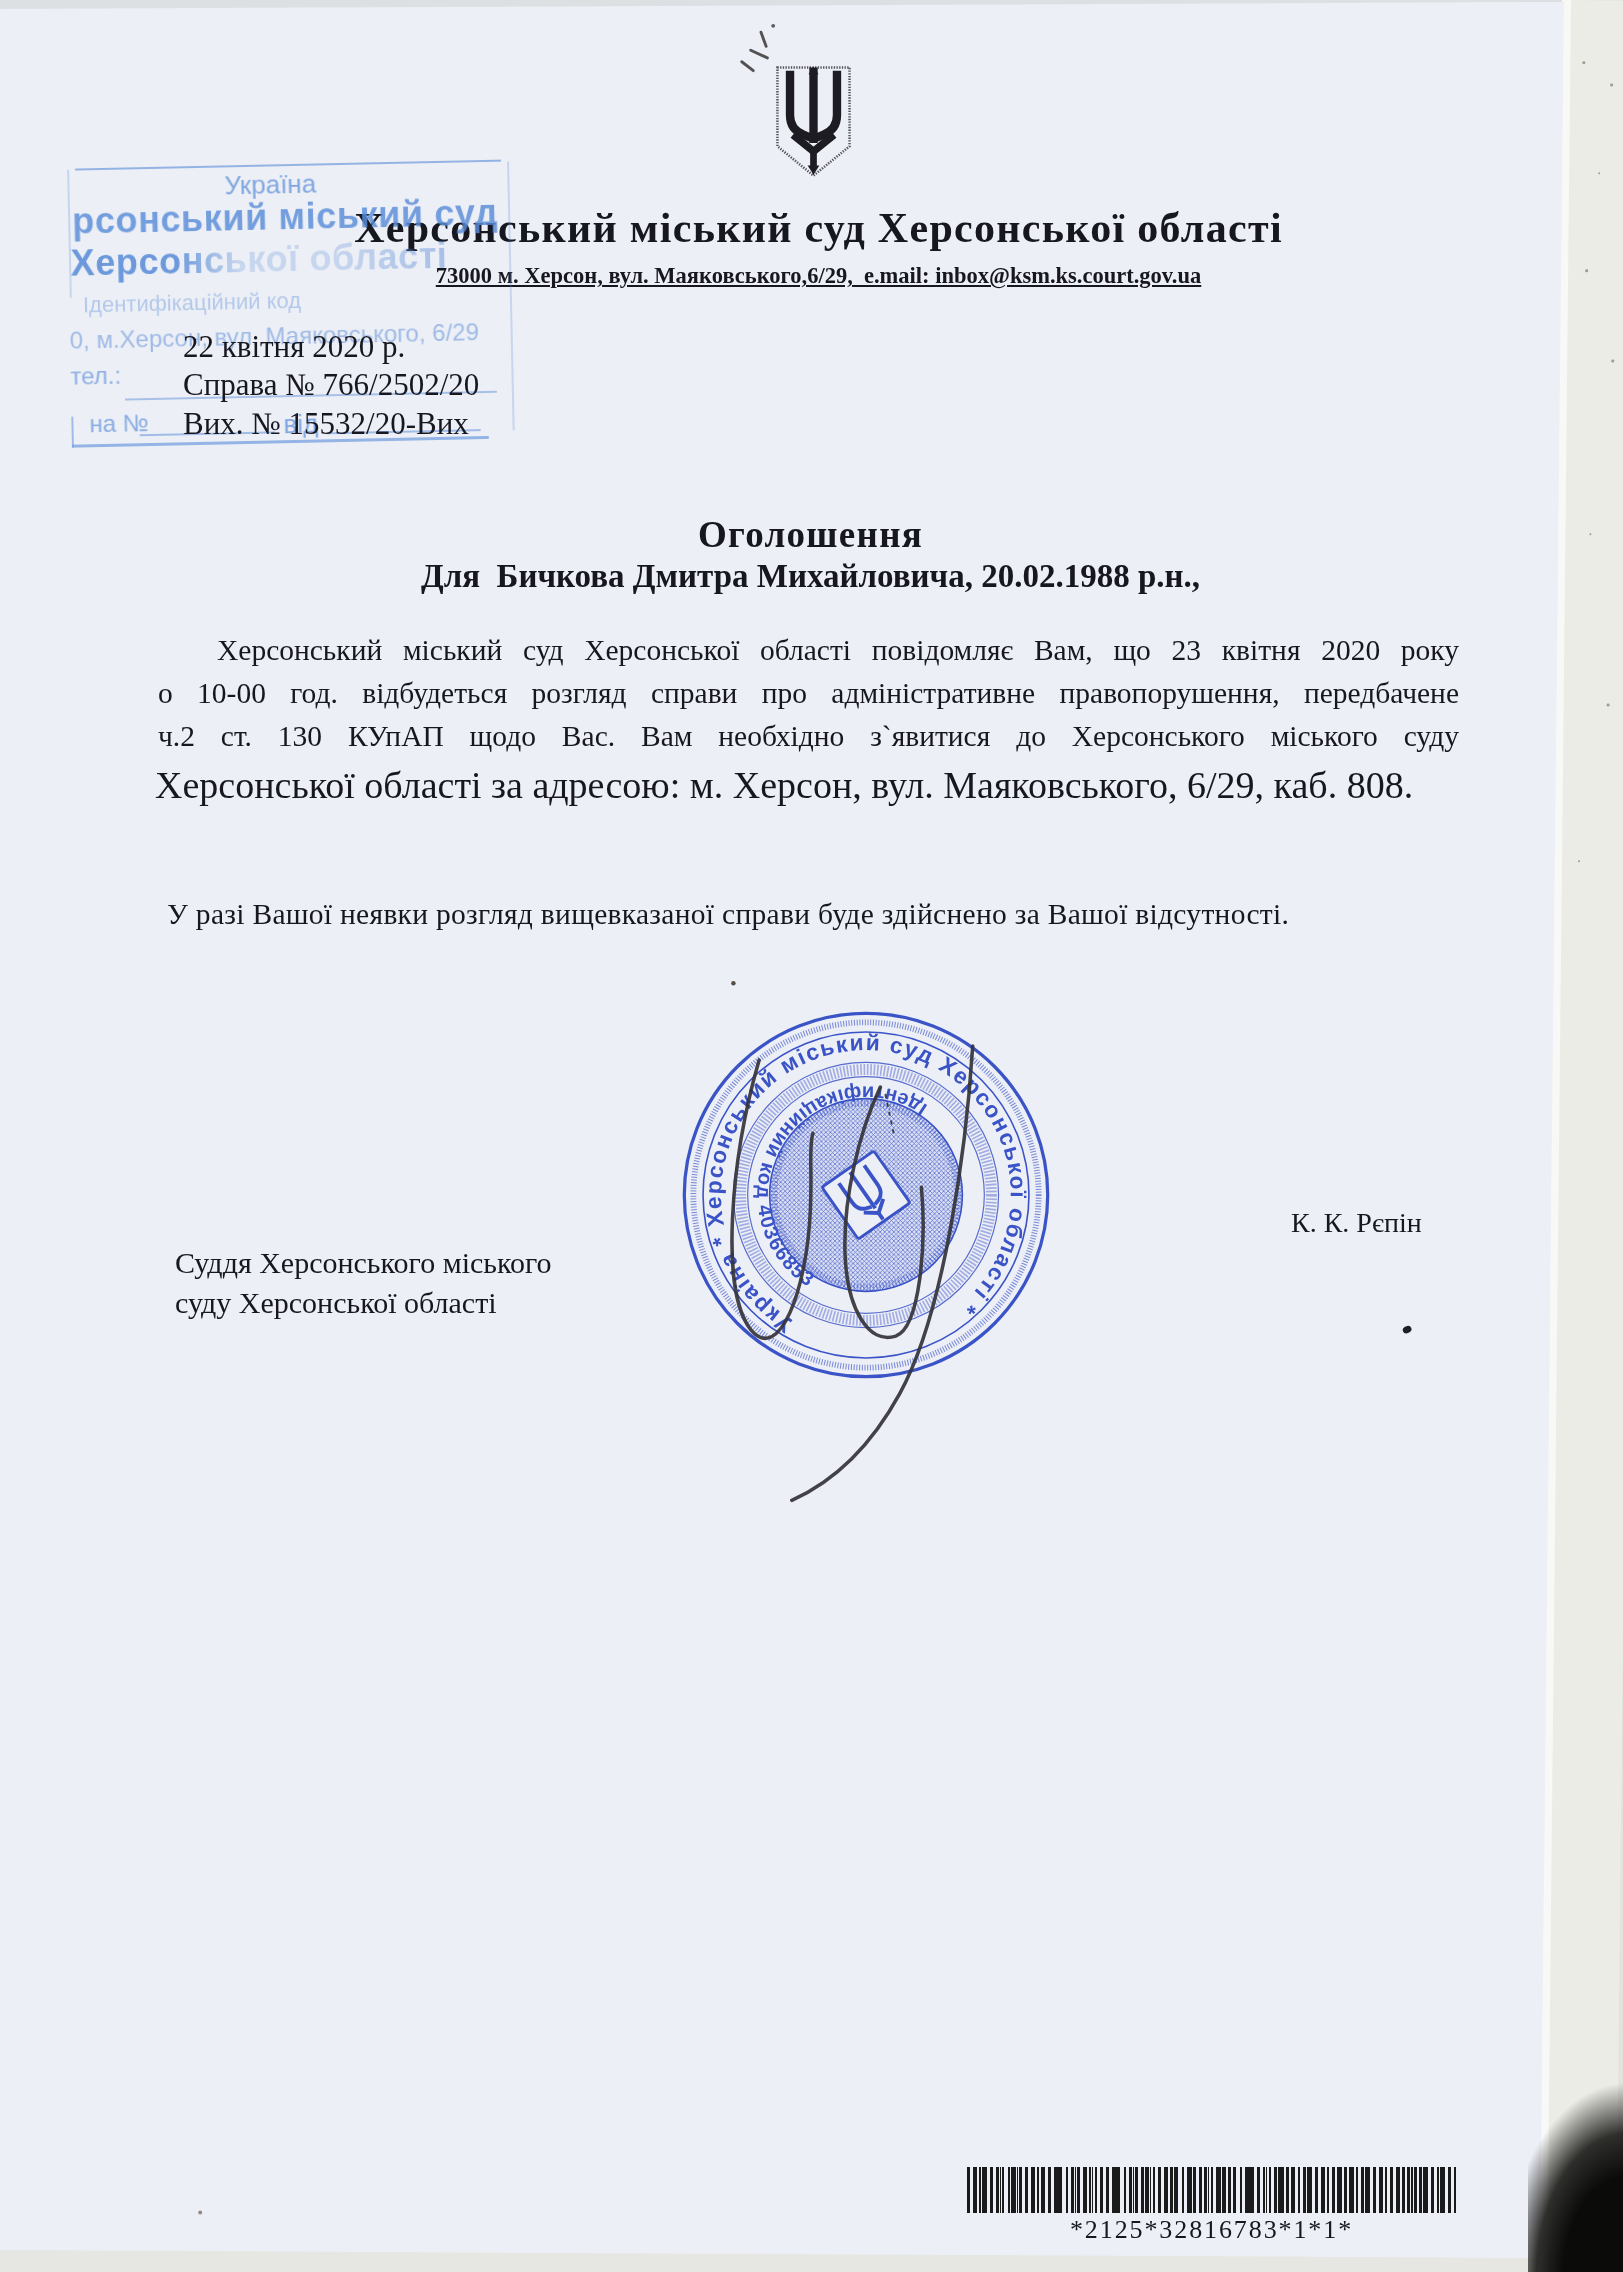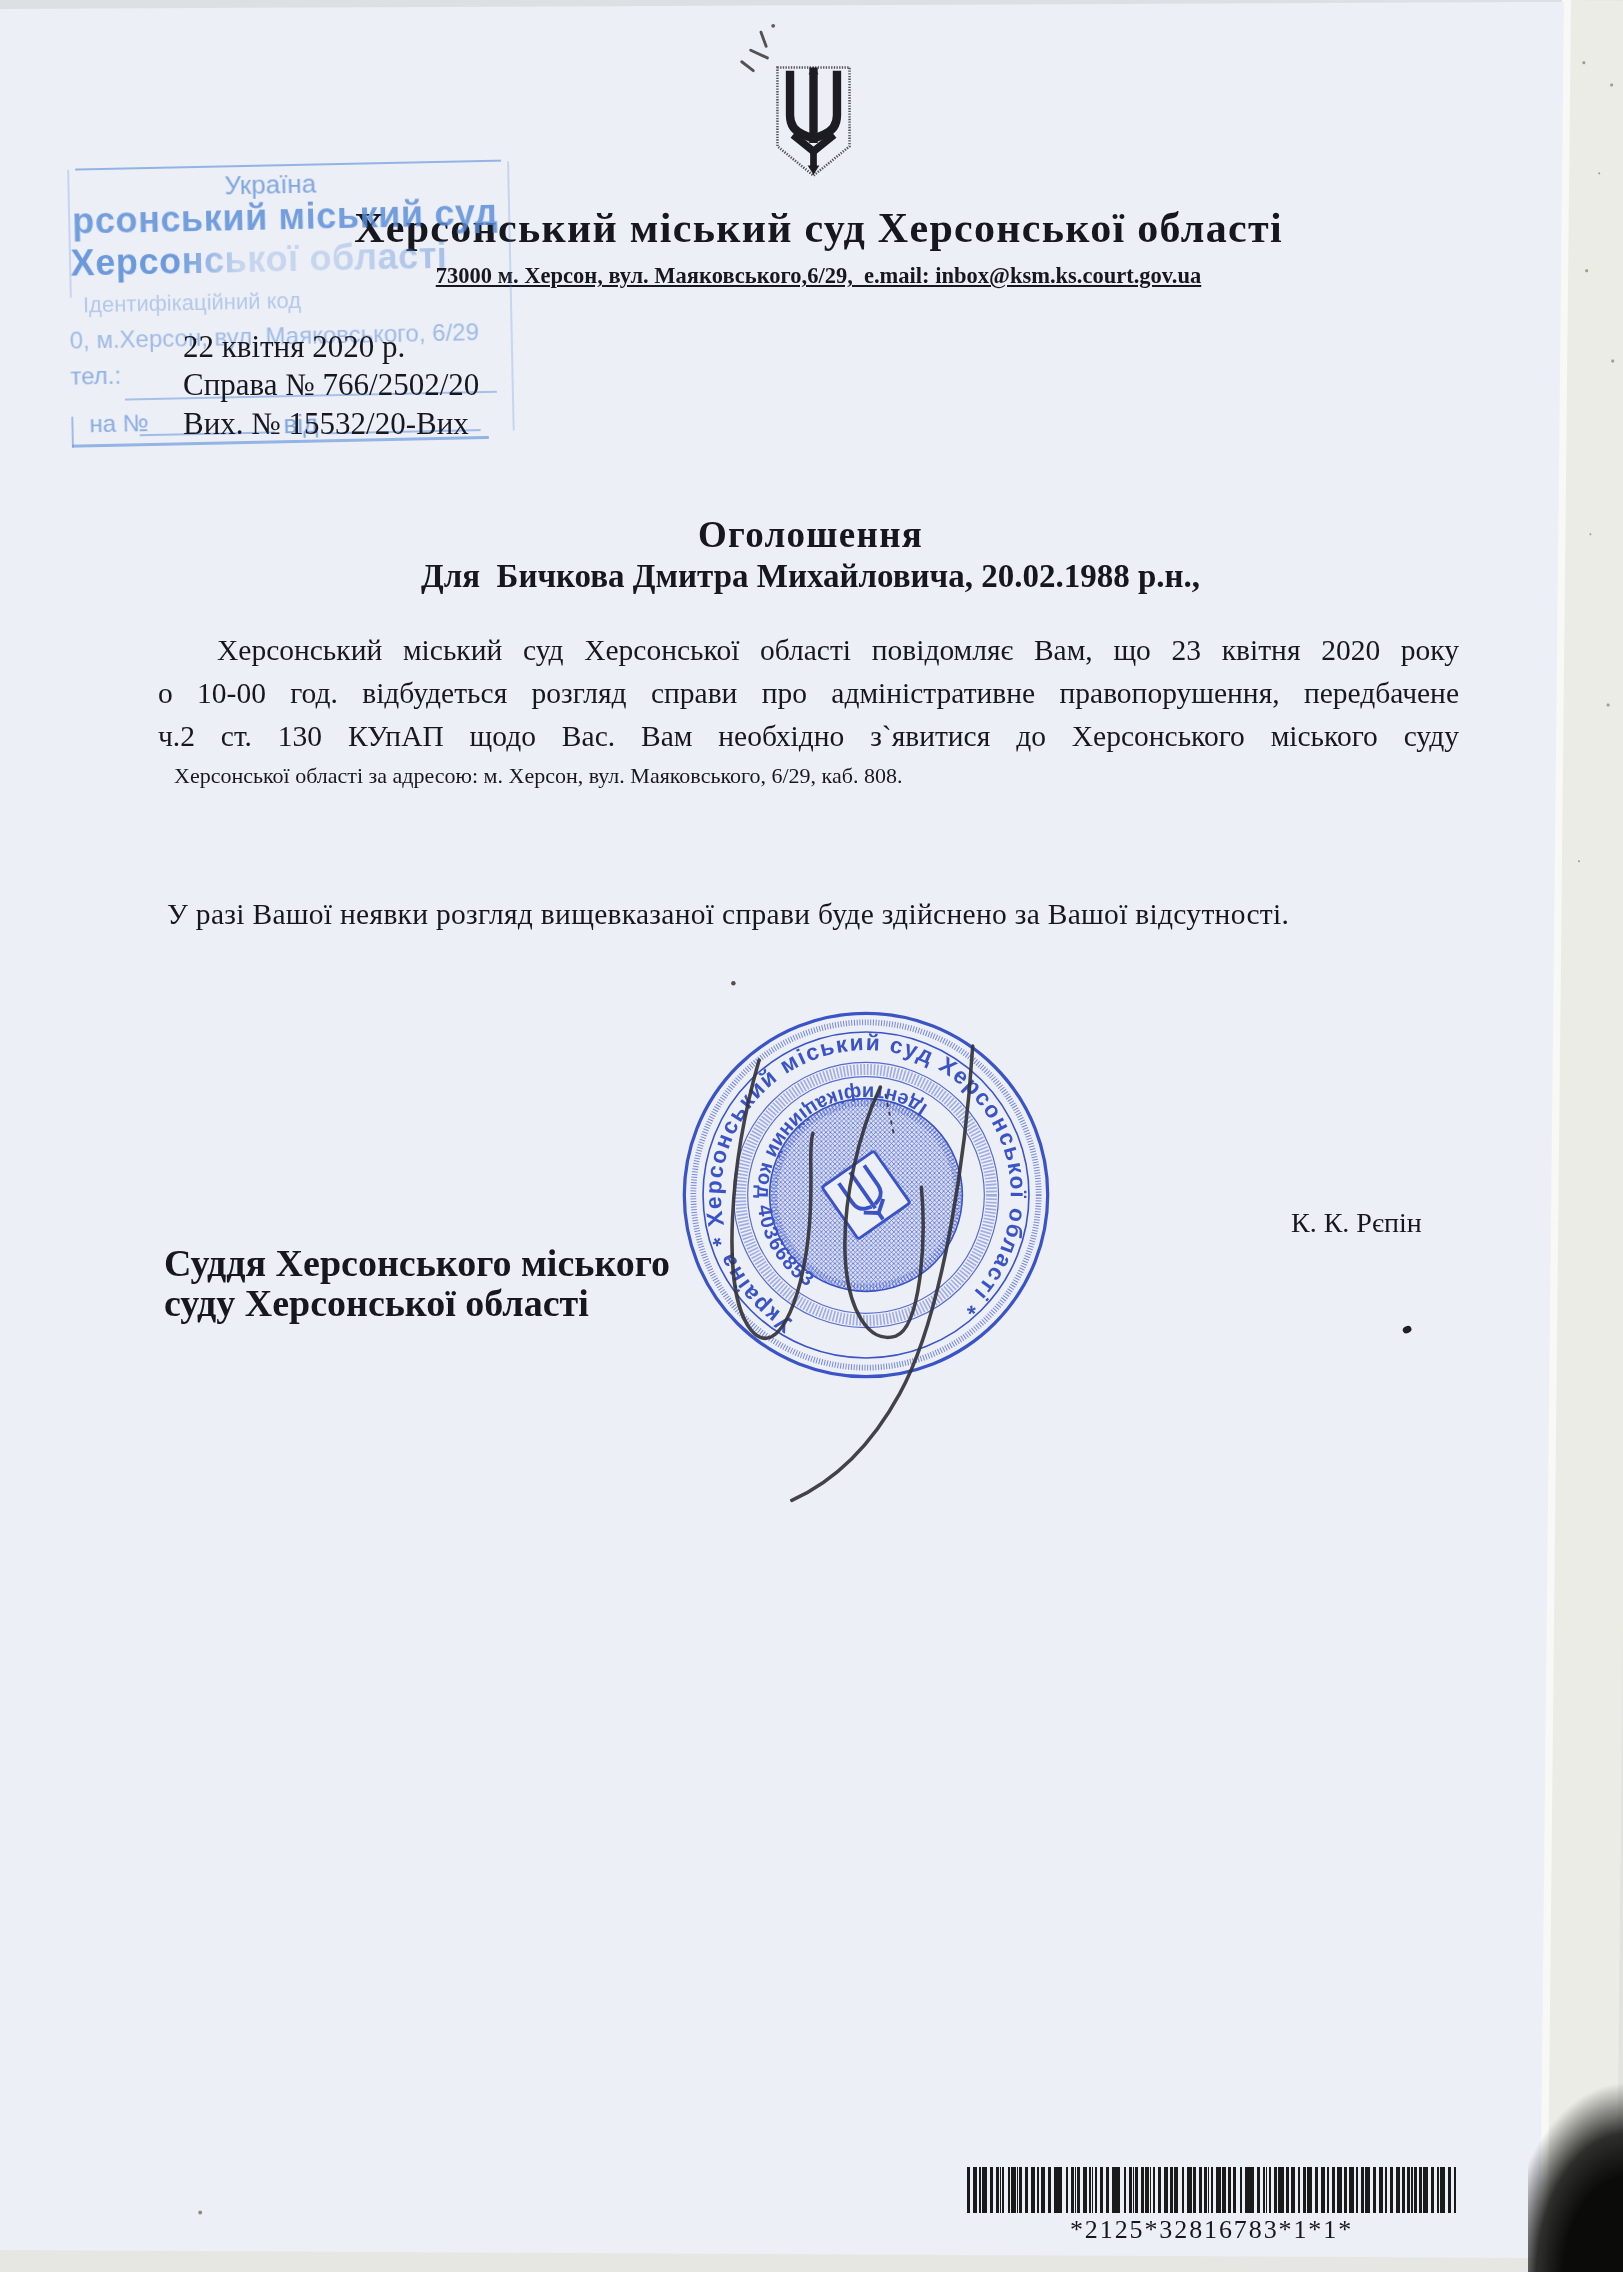--- a/index.html
+++ b/index.html
@@ -44,24 +44,24 @@
   .stamp-nano{left:18px;top:246px;font-size:24px;opacity:.8;}
   .stamp-vid{left:212px;top:249px;font-size:26px;opacity:.85;}
   
   .ref{left:183px;z-index:4;font-size:31px;}
   
   .title-center{left:58px;width:1505px;text-align:center;font-family:Liberation Serif, serif;}
   .ann-title{top:513px;font-size:37px;font-weight:bold;letter-spacing:1.3px;}
   .ann-addressee{top:558px;font-size:33px;font-weight:bold;white-space:pre;}
   .jl{left:158px;width:1301px;font-size:29.5px;text-align:justify;box-sizing:border-box;}
   .jl::after{content:"";display:inline-block;width:100%;height:0;}
-  .jl-last{left:174px;width:1301px;font-size:22px;}
+  .jl-last{left:155px;width:1301px;font-size:38px;}
   .absence{left:167px;top:898px;font-size:29.5px;letter-spacing:0.3px;}
   
-  .sig-title{left:164px;top:1243px;font-size:38px;line-height:40px;font-weight:bold;}
+  .sig-title{left:175px;top:1243px;font-size:30px;line-height:40px;}
   .judge-name{left:1291px;top:1207px;font-size:28px;}
   
   .seal-svg{left:672px;top:1001px;width:388px;height:388px;z-index:7;
     filter:blur(0.3px);opacity:.92;}
   .ink-svg{inset:0;width:1624px;height:2273px;z-index:8;pointer-events:none;}
   .emblem-svg{left:771px;top:65px;width:85px;height:114px;z-index:3;}
   
   .barcode{left:967px;top:2167px;width:489px;height:46px;z-index:3;
     background-image:
       repeating-linear-gradient(90deg,#1a1a1a 0 2.6px,transparent 2.6px 5.8px),

